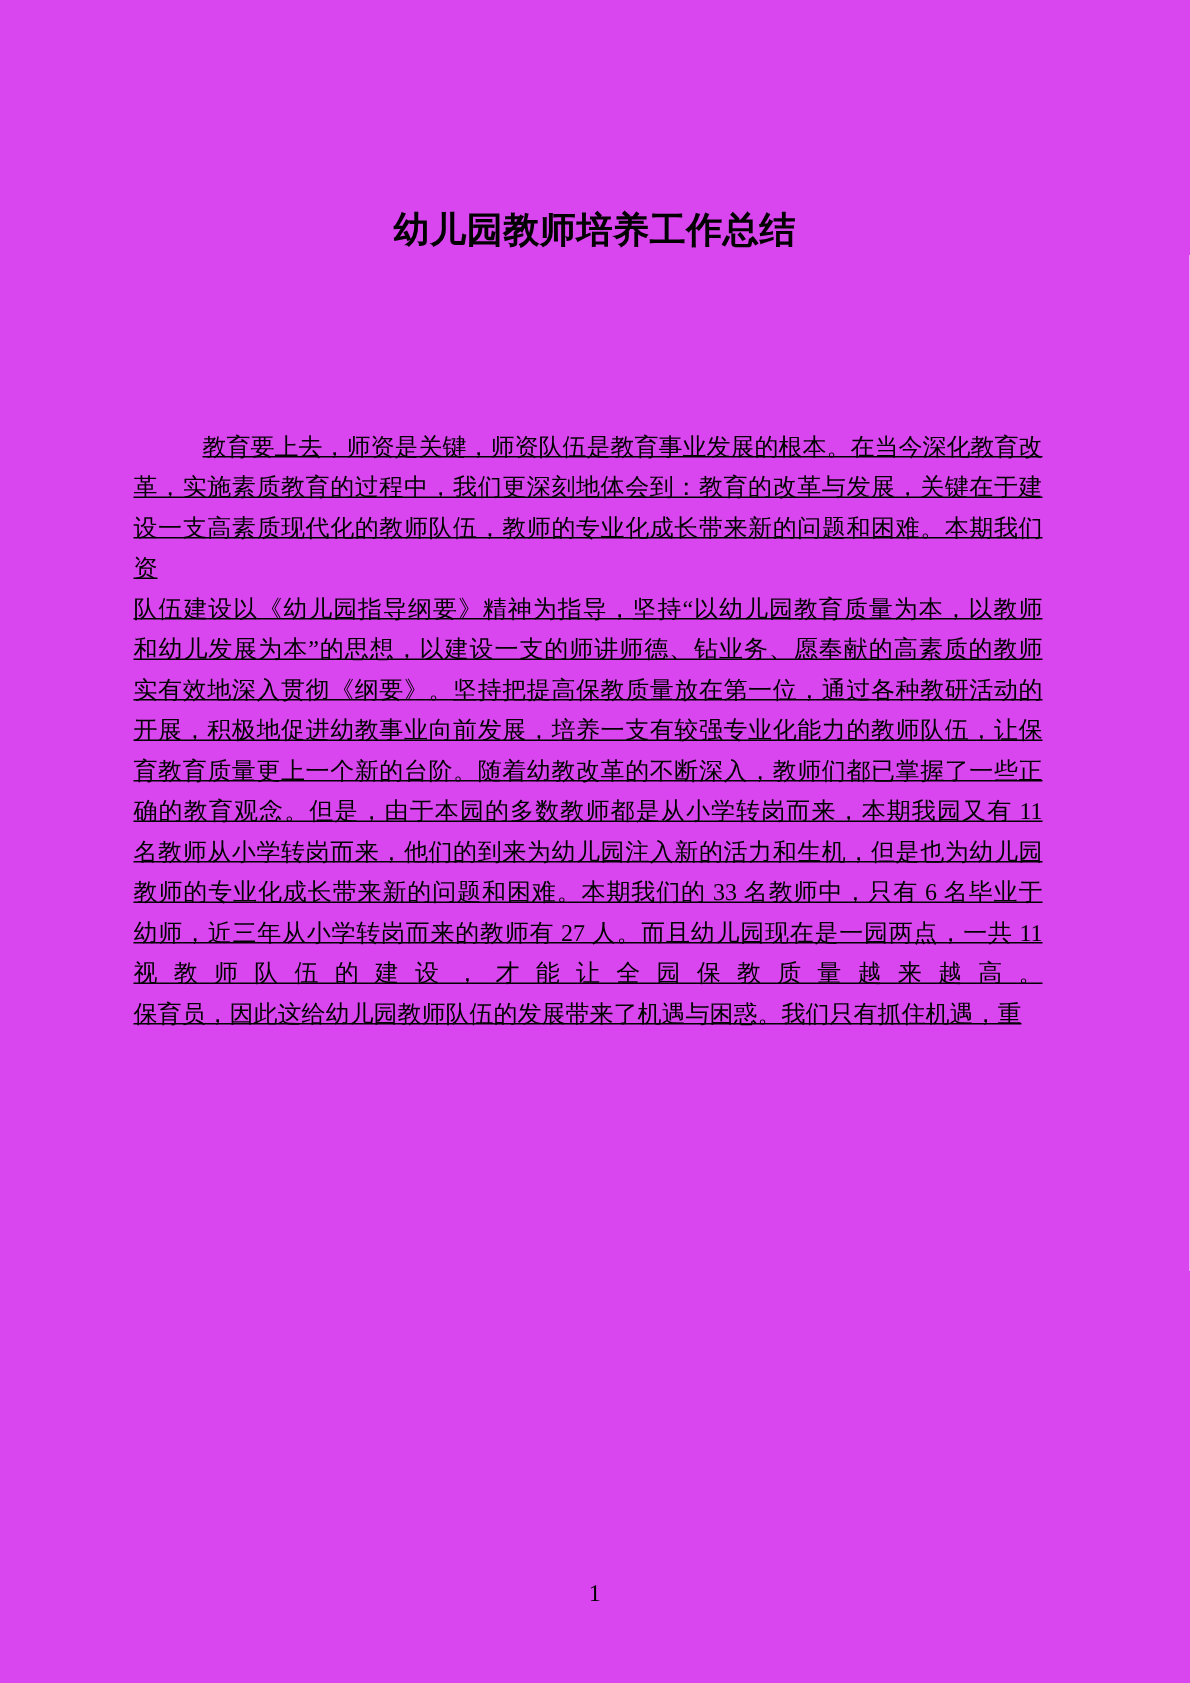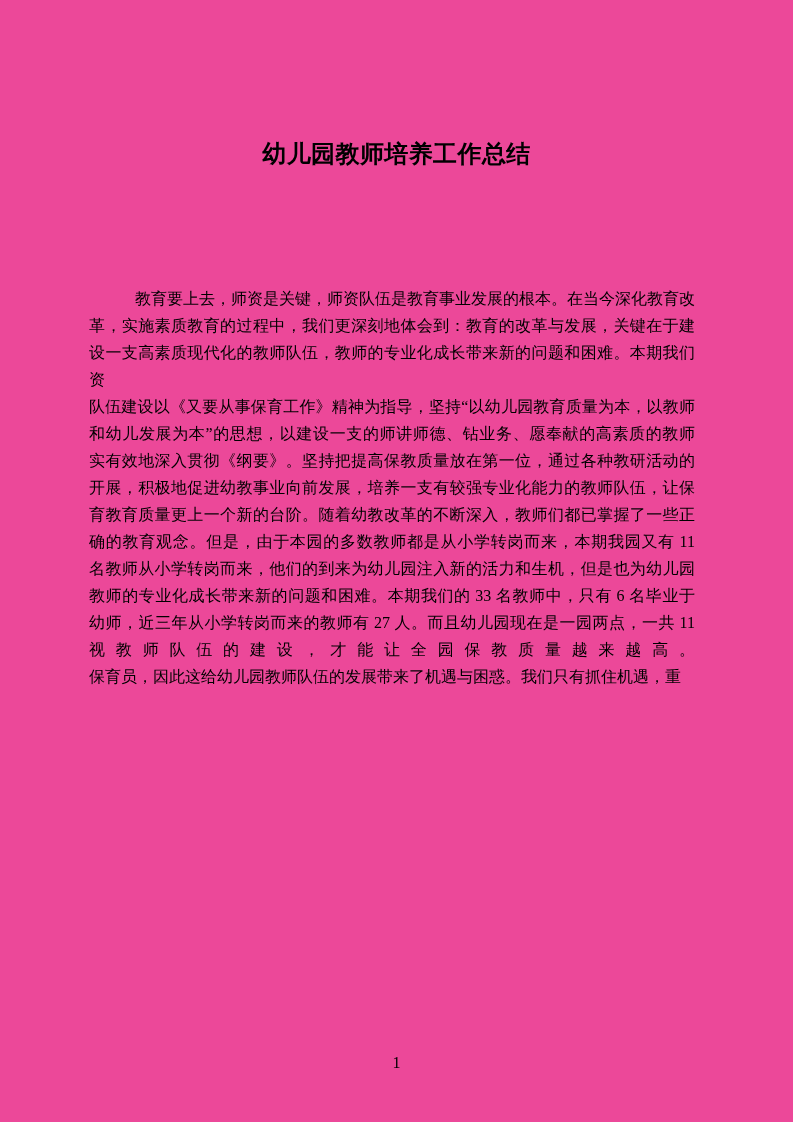--- a/index.html
+++ b/index.html
@@ -4,21 +4,21 @@
 <style>
   html, body {
     margin: 0;
     padding: 0;
     background: #ffffff;
   }
   .page {
     position: relative;
     width: 793px;
     height: 1122px;
-    background: #ec4899;
+    background: #d946ef;
     overflow: hidden;
     color: #000000;
   }
   .doc-title {
     position: absolute;
     top: 140px;
     left: 0;
     width: 100%;
     text-align: center;
     font-family: "Liberation Sans", "DejaVu Sans", sans-serif;
@@ -36,20 +36,21 @@
     width: 606px;
     font-family: "Liberation Serif", "DejaVu Serif", serif;
     font-size: 16px;
     line-height: 27px;
     color: #000000;
   }
   .paragraph-line {
     text-align: justify;
     text-align-last: justify;
     white-space: normal;
+    text-decoration: underline;
   }
   .paragraph-line:first-child {
     text-indent: 46px;
   }
   .paragraph-line:last-child {
     text-align-last: left;
   }
   .page-number {
     position: absolute;
     top: 1053px;
@@ -66,21 +67,21 @@
 <body>
 
 <div class="page">
 
   <h1 class="doc-title">幼儿园教师培养工作总结</h1>
 
   <div class="body-paragraph">
       <div class="paragraph-line">教育要上去，师资是关键，师资队伍是教育事业发展的根本。在当今深化教育改</div>
       <div class="paragraph-line">革，实施素质教育的过程中，我们更深刻地体会到：教育的改革与发展，关键在于建</div>
       <div class="paragraph-line">设一支高素质现代化的教师队伍，教师的专业化成长带来新的问题和困难。本期我们资</div>
-      <div class="paragraph-line">队伍建设以《又要从事保育工作》精神为指导，坚持“以幼儿园教育质量为本，以教师</div>
+      <div class="paragraph-line">队伍建设以《幼儿园指导纲要》精神为指导，坚持“以幼儿园教育质量为本，以教师</div>
       <div class="paragraph-line">和幼儿发展为本”的思想，以建设一支的师讲师德、钻业务、愿奉献的高素质的教师</div>
       <div class="paragraph-line">实有效地深入贯彻《纲要》。坚持把提高保教质量放在第一位，通过各种教研活动的</div>
       <div class="paragraph-line">开展，积极地促进幼教事业向前发展，培养一支有较强专业化能力的教师队伍，让保</div>
       <div class="paragraph-line">育教育质量更上一个新的台阶。随着幼教改革的不断深入，教师们都已掌握了一些正</div>
       <div class="paragraph-line">确的教育观念。但是，由于本园的多数教师都是从小学转岗而来，本期我园又有 11</div>
       <div class="paragraph-line">名教师从小学转岗而来，他们的到来为幼儿园注入新的活力和生机，但是也为幼儿园</div>
       <div class="paragraph-line">教师的专业化成长带来新的问题和困难。本期我们的 33 名教师中，只有 6 名毕业于</div>
       <div class="paragraph-line">幼师，近三年从小学转岗而来的教师有 27 人。而且幼儿园现在是一园两点，一共 11</div>
       <div class="paragraph-line">视教师队伍的建设，才能让全园保教质量越来越高。</div>
       <div class="paragraph-line">保育员，因此这给幼儿园教师队伍的发展带来了机遇与困惑。我们只有抓住机遇，重</div>

